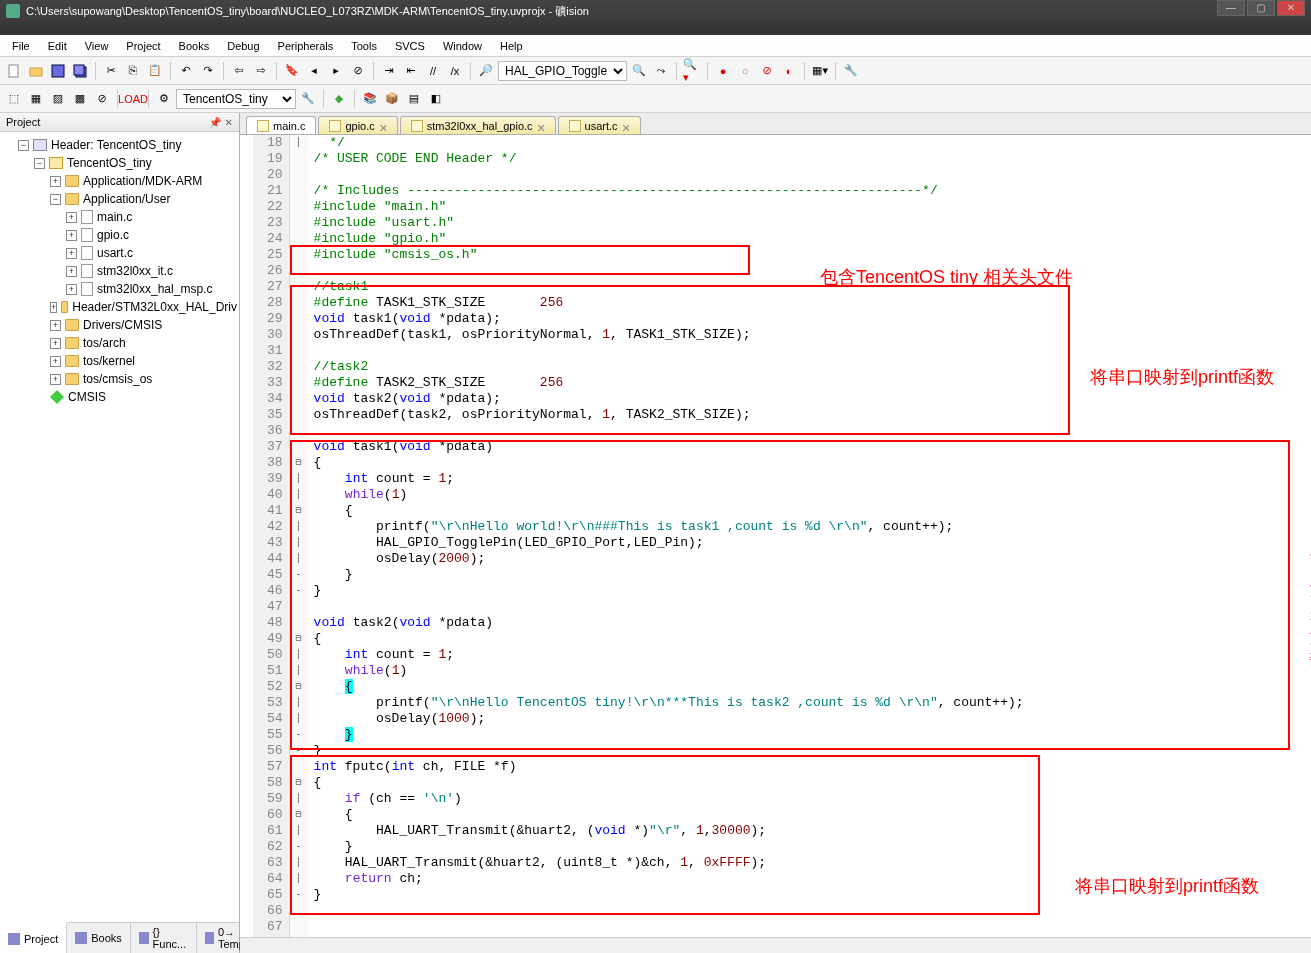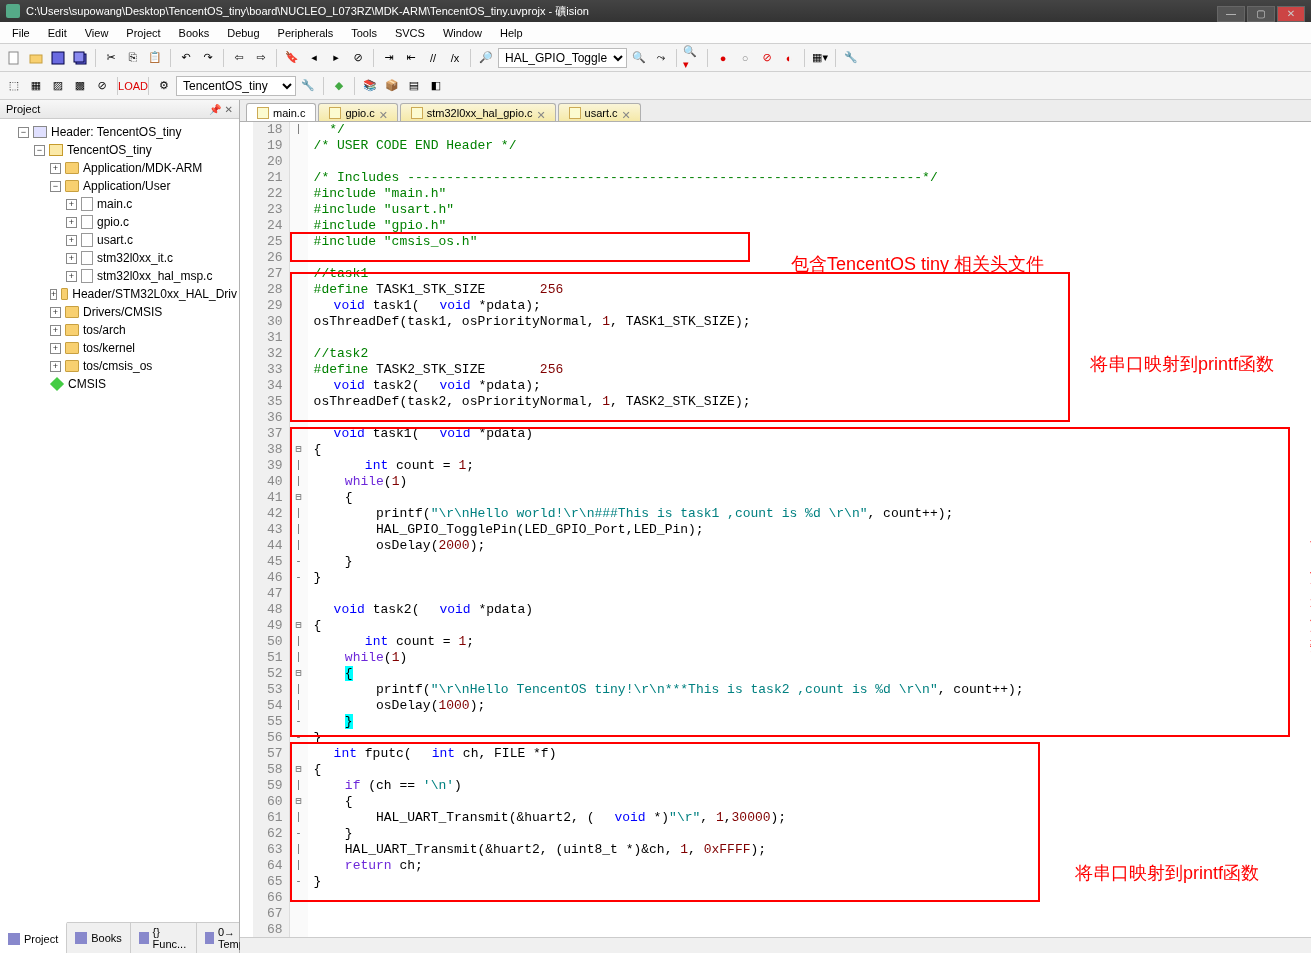--- a/index.html
+++ b/index.html
@@ -1,17 +1,17 @@
 <!DOCTYPE html>
 <html><head>
 <meta charset="utf-8">
 <style>
   * { box-sizing: border-box; margin: 0; padding: 0; }
   body { font-family: Tahoma, Arial, sans-serif; font-size: 11px; background: #f0f0f0; width: 1311px; height: 953px; overflow: hidden; display: flex; flex-direction: column; }
-  .titlebar { background: linear-gradient(#444,#333); color: #fff; height: 22px; line-height: 22px; padding: 0 6px; display: flex; align-items: flex-end; justify-content: space-between; }
+  .titlebar { background: linear-gradient(#444,#333); color: #fff; height: 35px; line-height: 22px; padding: 0 6px; display: flex; align-items: flex-start; justify-content: space-between; }
   .titlebar .left { display:flex; align-items:center; gap:6px;}
   .titlebar .icon { width:14px; height:14px; background:#5a8; border-radius:2px; display:inline-block;}
   .win-btns { display:flex; gap:2px; }
   .win-btn { width:28px; height:16px; background:#555; border:1px solid #666; display:flex; align-items:center; justify-content:center; color:#ccc; font-size:10px;}
   .win-btn.close { background:#c44;}
   .menubar { background:#fdfdfd; border-bottom:1px solid #d0d0d0; height:22px; display:flex; align-items:center; padding:0 4px; gap:2px;}
   .menubar .menu { padding:2px 8px; cursor:default;}
   .toolbar { background:#f5f5f5; border-bottom:1px solid #d0d0d0; height:28px; display:flex; align-items:center; padding:0 4px; gap:2px;}
   .tb-btn { width:20px; height:20px; display:flex; align-items:center; justify-content:center; border:1px solid transparent;}
   .tb-sep { width:1px; height:18px; background:#ccc; margin:0 3px;}
@@ -43,21 +43,21 @@
   .code { font-family:"Courier New", monospace; font-size:13px; line-height:16px; white-space:pre; display:flex;padding-left:13px;}
   .gutter { background:#f0f0f0; border-right:1px solid #ddd; color:#888; text-align:right; padding:0 6px 0 14px; user-select:none;}
   .fold-col { width:18px; background:#fafafa; text-align:center; color:#666;}
   .fold-col span { display:block; height:16px; font-size:10px;}
   .src { padding-left:6px;}
   .kw { color:#6d28d9;}
   .pp { color:#008000;}
   .cm { color:#008000;}
   .str { color:#008080;}
   .num { color:#800000;}
-  .ty { color:#0000ff;margin-left:20px;}
+  .ty { color:#0000ff;}
   .hl { background:#00ffff;}
   .annot-box { position:absolute; border:2px solid #ff0000; pointer-events:none;}
   .annot-text { position:absolute; color:#ff0000; font-family:"Microsoft YaHei",Arial; font-size:18px; font-weight:500; pointer-events:none;}
   .scroll-horiz { height:16px; background:#f0f0f0; border-top:1px solid #ccc;}
   svg { display:block;}
 </style>
 </head>
 <body>
 
 <div class="titlebar">
@@ -391,21 +391,21 @@
 <span class=""></span>
 <span class=""></span>
 <span class=""></span>
 </div></div>
 
       <div id="overlays">
           <div class="annot-box" style="left: 50px; top: 110px; width: 460px; height: 30px;"></div>
           <div class="annot-box" style="left: 50px; top: 150px; width: 780px; height: 150px;"></div>
           <div class="annot-box" style="left: 50px; top: 305px; width: 1000px; height: 310px;"></div>
           <div class="annot-box" style="left: 50px; top: 620px; width: 750px; height: 160px;"></div>
-          <div class="annot-text" style="left: 551px; top: 130px;">包含TencentOS tiny 相关头文件</div>
+          <div class="annot-text" style="left: 580px; top: 130px;">包含TencentOS tiny 相关头文件</div>
           <div class="annot-text" style="left: 850px; top: 230px;">将串口映射到printf函数</div>
           <div class="annot-text" style="left: 1070px; top: 415px;">两个任务的入口函数，</div>
           <div class="annot-text" style="left: 1070px; top: 442px;">用来测试</div>
           <div class="annot-text" style="left: 835px; top: 739px;">将串口映射到printf函数</div>
         </div>
     </div>
     <div class="scroll-horiz"></div>
   </div>
 </div>
 

